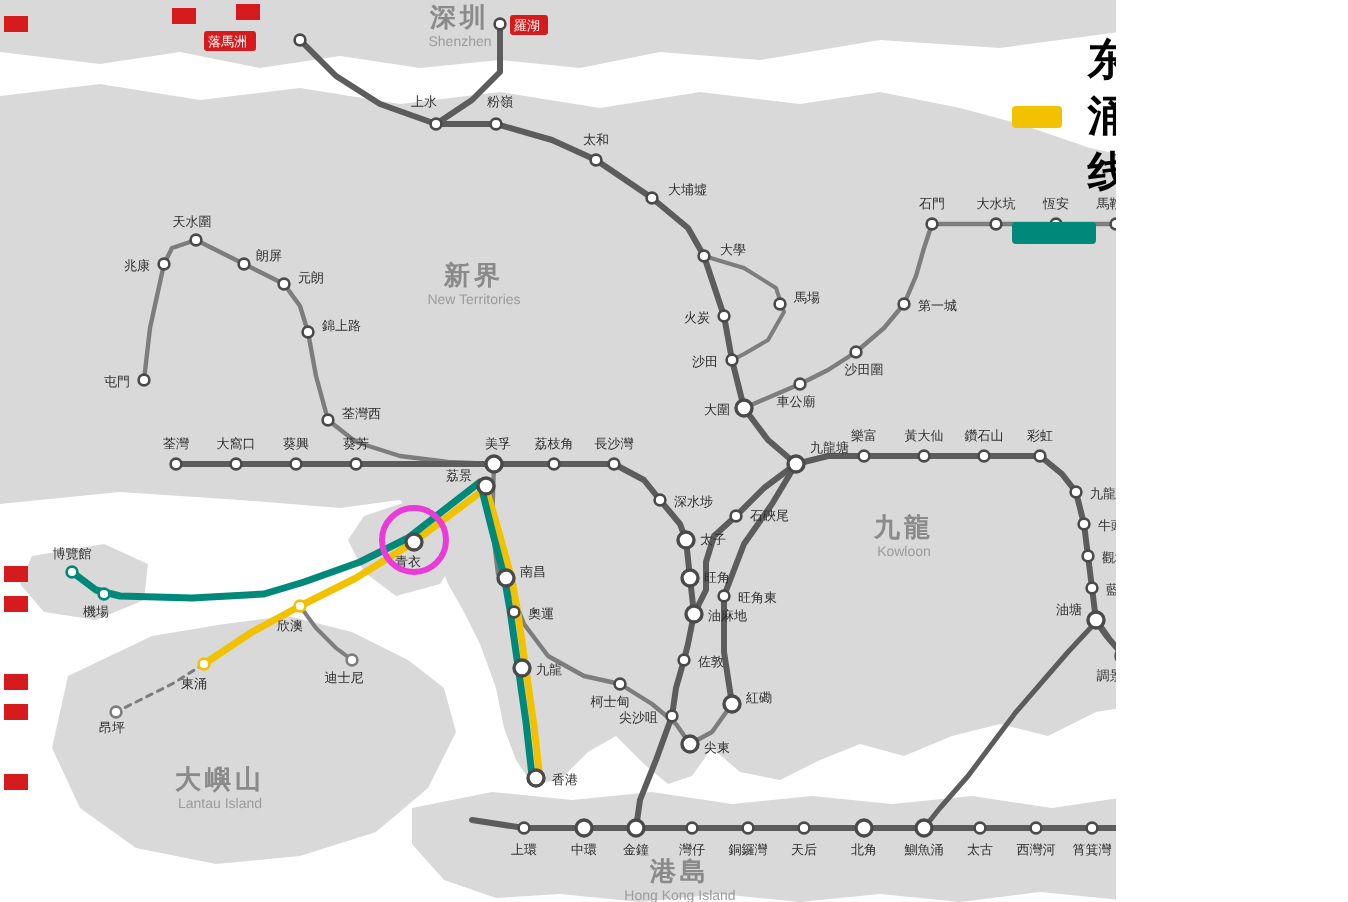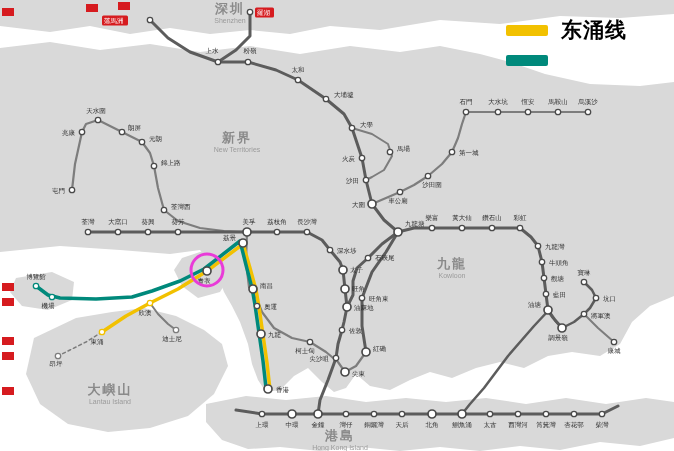--- a/index.html
+++ b/index.html
@@ -1,16 +1,16 @@
 <!DOCTYPE html>
 <html><head>
 <meta charset="utf-8">
 <style>
   html,body{margin:0;padding:0;background:#fff;}
-  .stage{position:relative;width:674px;height:451px;background:#fff;overflow:hidden;
+  .stage{position:relative;width:558px;height:451px;background:#fff;overflow:hidden;
          font-family:"Liberation Sans",sans-serif;}
   .stage svg{position:absolute;left:0;top:0;}
   .legend{position:absolute;left:506px;top:16px;display:flex;flex-direction:column;gap:11px;}
   .legend-row{display:flex;align-items:center;gap:13px;}
   .swatch{width:42px;height:11px;border-radius:2px;display:inline-block;background:#ccc;}
   .legend-label{font-size:21px;font-weight:bold;color:#000;letter-spacing:1px;}
 </style>
 </head>
 <body>
 

